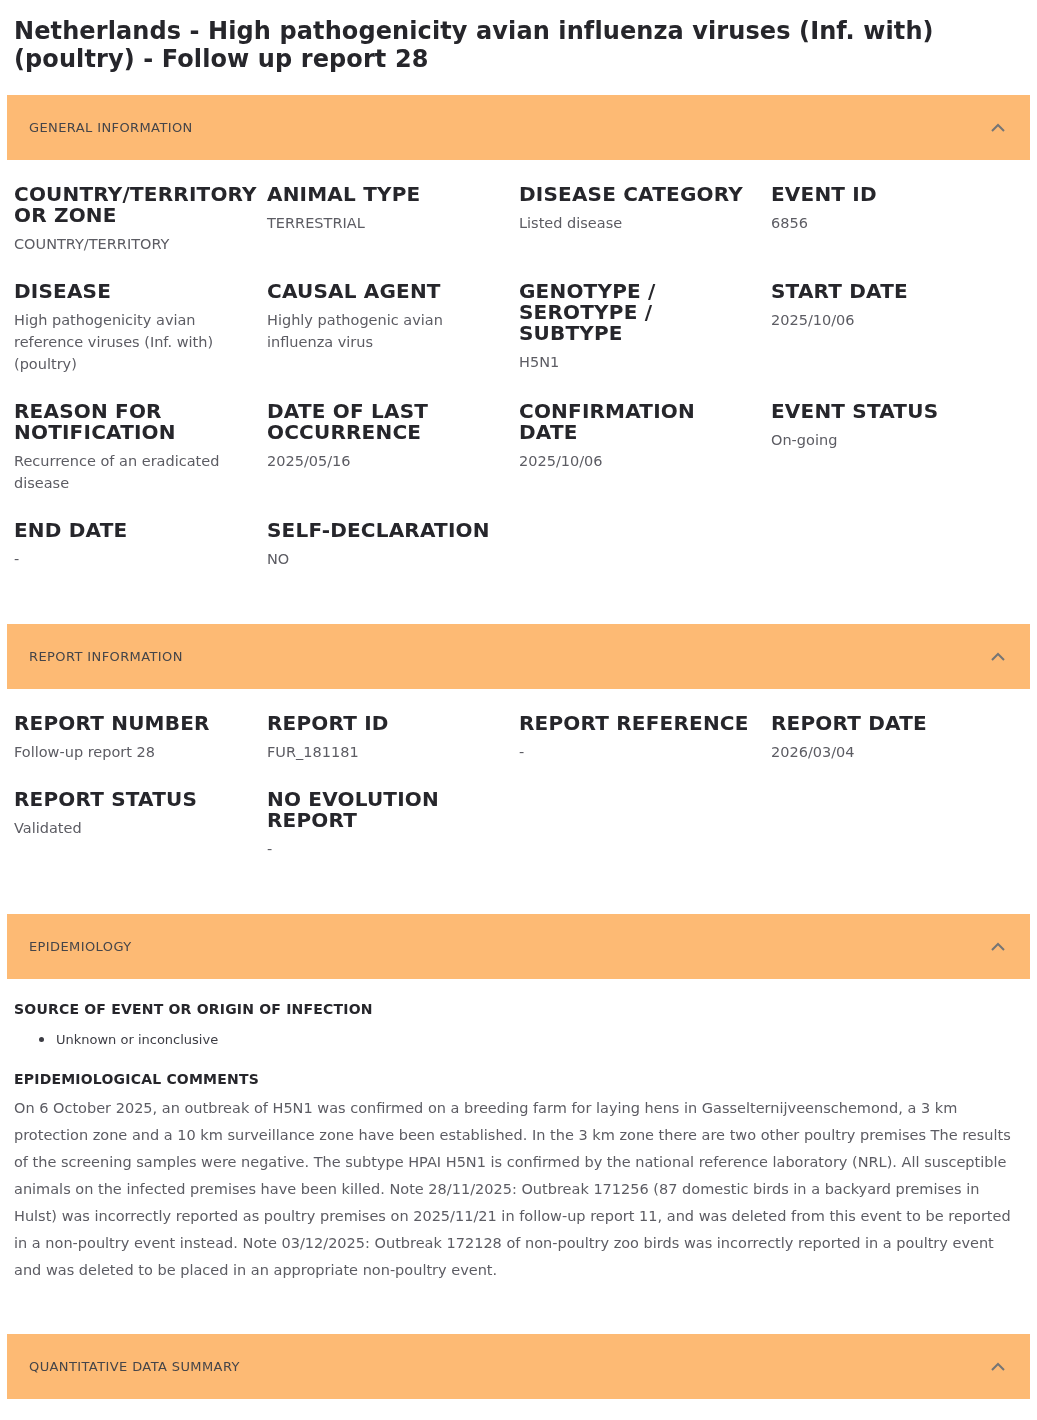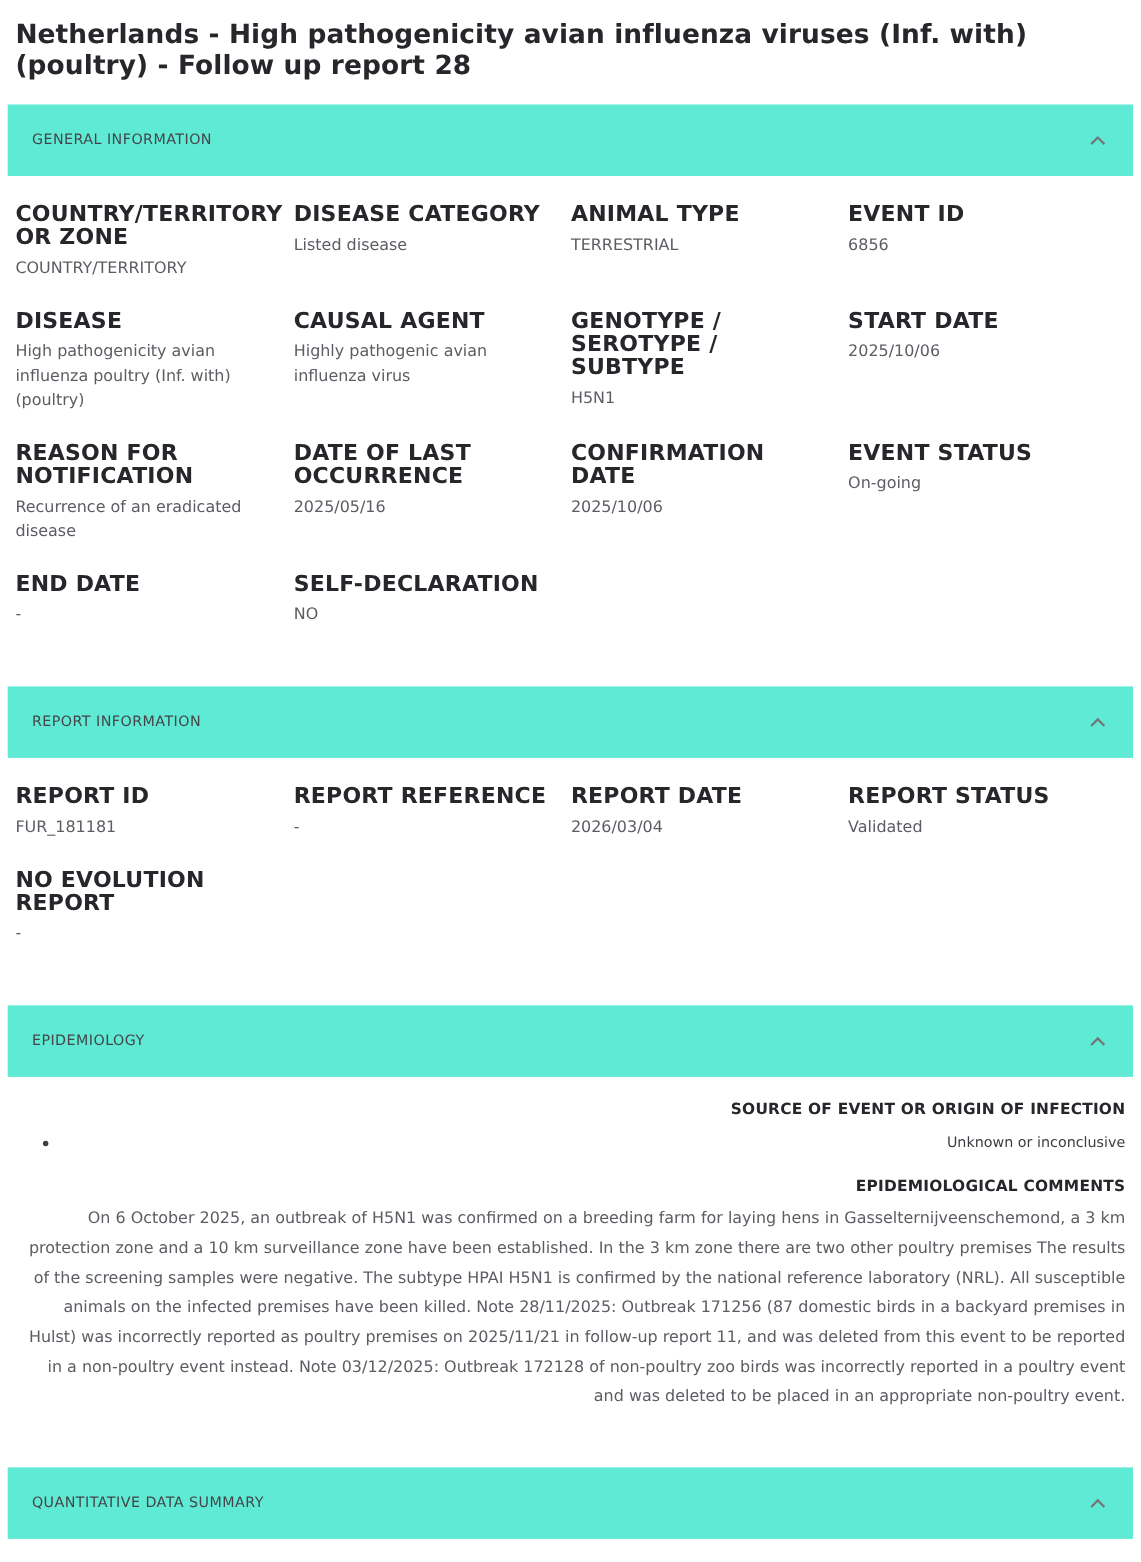--- a/index.html
+++ b/index.html
@@ -13,21 +13,21 @@
   .page-title {
     font-size: 24px;
     font-weight: 700;
     color: #26262b;
     padding: 17px 14px 0 14px;
     letter-spacing: 0.1px;
   }
   
   .section-bar {
     margin: 22px 7px 0 7px;
-    background: #5eead4;
+    background: #fdba74;
     height: 65px;
     display: flex;
     align-items: center;
     justify-content: space-between;
     padding: 0 24px 0 22px;
     cursor: pointer;
   }
   .section-bar .bar-title {
     font-size: 13px;
     font-weight: 400;
@@ -49,21 +49,21 @@
     line-height: 21px;
     letter-spacing: 0.2px;
   }
   .field .f-value {
     margin-top: 7px;
     font-size: 14.5px;
     color: #5c5c63;
     line-height: 22px;
   }
   
-  .epi-body { padding: 22px 14px 28px 14px; text-align: right; }
+  .epi-body { padding: 22px 14px 28px 14px; }
   .epi-label {
     font-size: 14px;
     font-weight: 700;
     color: #26262b;
     letter-spacing: 0.2px;
   }
   .epi-list { margin: 12px 0 20px 0; list-style: none; }
   .epi-list li {
     position: relative;
     padding-left: 42px;
@@ -103,34 +103,34 @@
       </svg>
   </span>
 </div>
 
 <div class="fields-grid">
   <div class="field">
     <div class="f-label">COUNTRY/TERRITORY OR ZONE</div>
     <div class="f-value">COUNTRY/TERRITORY</div>
   </div>
   <div class="field">
+    <div class="f-label">ANIMAL TYPE</div>
+    <div class="f-value">TERRESTRIAL</div>
+  </div>
+  <div class="field">
     <div class="f-label">DISEASE CATEGORY</div>
     <div class="f-value">Listed disease</div>
   </div>
   <div class="field">
-    <div class="f-label">ANIMAL TYPE</div>
-    <div class="f-value">TERRESTRIAL</div>
-  </div>
-  <div class="field">
     <div class="f-label">EVENT ID</div>
     <div class="f-value">6856</div>
   </div>
   <div class="field">
     <div class="f-label">DISEASE</div>
-    <div class="f-value">High pathogenicity avian influenza poultry (Inf. with) (poultry)</div>
+    <div class="f-value">High pathogenicity avian reference viruses (Inf. with) (poultry)</div>
   </div>
   <div class="field">
     <div class="f-label">CAUSAL AGENT</div>
     <div class="f-value">Highly pathogenic avian influenza virus</div>
   </div>
   <div class="field">
     <div class="f-label">GENOTYPE / SEROTYPE / SUBTYPE</div>
     <div class="f-value">H5N1</div>
   </div>
   <div class="field">
@@ -166,20 +166,24 @@
 <div class="section-bar">
   <span class="bar-title">REPORT INFORMATION</span>
   <span class="chevron">
     <svg width="16" height="10" viewBox="0 0 16 10">
         <polyline points="2,8 8,2 14,8" fill="none" stroke="#757575" stroke-width="2"></polyline>
       </svg>
   </span>
 </div>
 
 <div class="fields-grid">
+  <div class="field">
+    <div class="f-label">REPORT NUMBER</div>
+    <div class="f-value">Follow-up report 28</div>
+  </div>
   <div class="field">
     <div class="f-label">REPORT ID</div>
     <div class="f-value">FUR_181181</div>
   </div>
   <div class="field">
     <div class="f-label">REPORT REFERENCE</div>
     <div class="f-value">-</div>
   </div>
   <div class="field">
     <div class="f-label">REPORT DATE</div>

